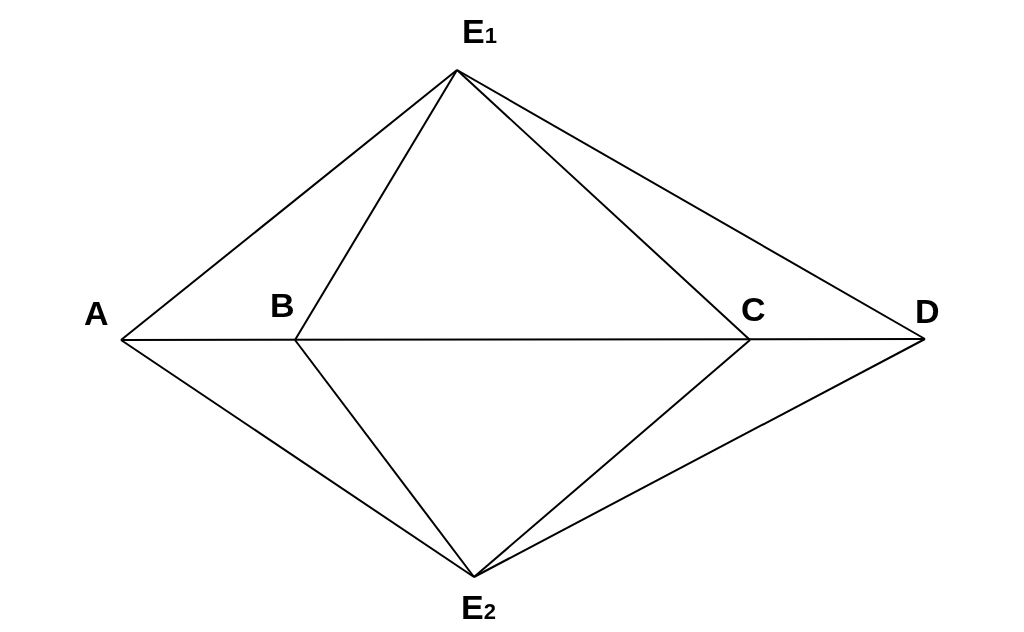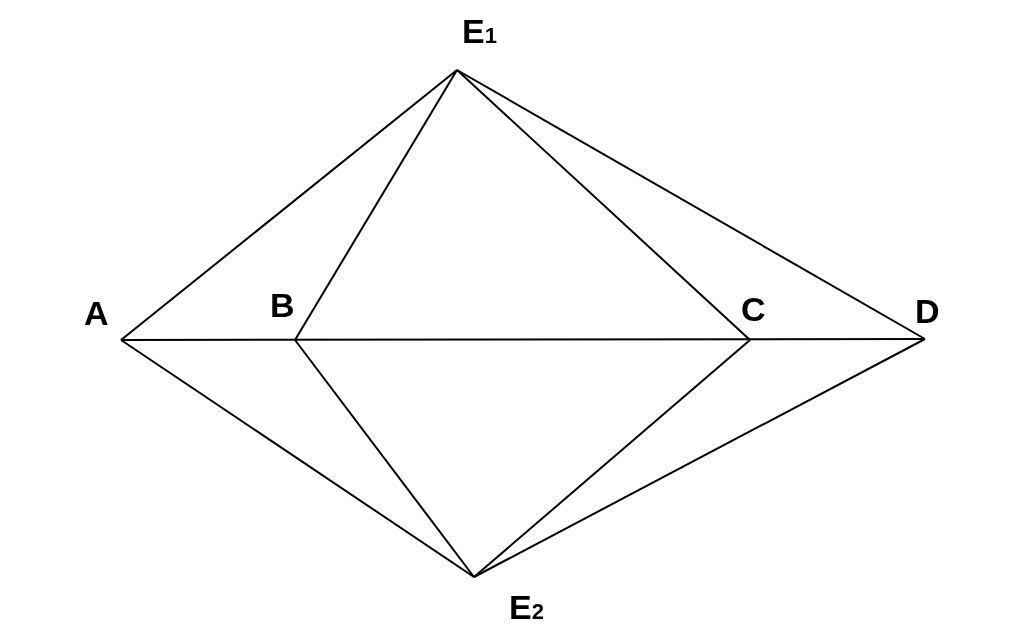--- a/index.html
+++ b/index.html
@@ -25,15 +25,15 @@
   </g>
 </svg>
 
 <div class="lbl" style="left:84px;top:296px;">A</div>
 <div class="lbl" style="left:270px;top:288px;">B</div>
 <div class="lbl" style="left:741px;top:292px;">C</div>
 <div class="lbl" style="left:915px;top:294px;">D</div>
 <div class="lbl" style="left:434px;top:14px;margin-left:28px;">
   <span>E</span><span class="sub">1</span>
 </div>
-<div class="lbl" style="left:461px;top:590px;margin-left:48px;">
+<div class="lbl" style="left:461px;top:590px;">
   <span>E</span><span class="sub">2</span>
 </div>
 
 </body></html>

